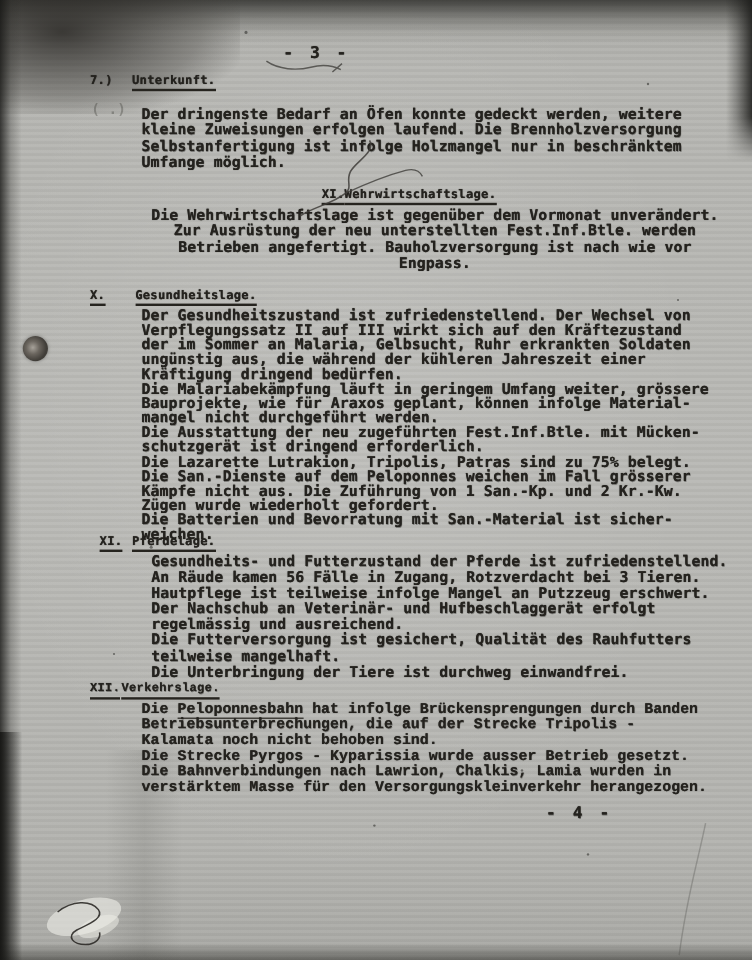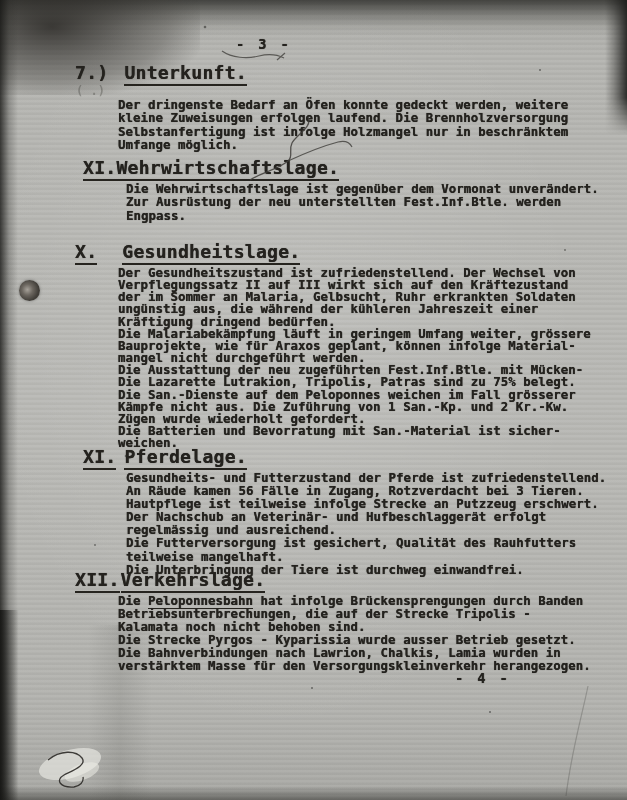--- a/index.html
+++ b/index.html
@@ -35,23 +35,23 @@
     background:radial-gradient(circle at 40% 46%, #a7a29a 0%, #6b665f 32%, #403d38 66%, #514e48 100%);
     box-shadow:0 0 3px rgba(0,0,0,0.35); }
   .marks { position:absolute; left:0; top:0; pointer-events:none; }
   .margin-mark { position:absolute; left:76px; top:84px; color:rgba(50,50,45,0.32);
     font-size:12px; font-weight:bold; }
   
   .content { position:absolute; inset:0; }
   .pagenum-top { position:absolute; left:236px; top:36px; font-size:13.5px; letter-spacing:3px; }
   .pagenum-bottom { position:absolute; left:455px; top:670px; font-size:13.5px; letter-spacing:3px; }
   .section { position:absolute; left:75px; }
-  .sec-0 { top:62px; }  .sec-1 { top:157px; left:83px; }  .sec-2 { top:241px; }
-  .sec-3 { top:446px; left:83px; }  .sec-4 { top:569px; }
-  .sec-head { font-size:18px; letter-spacing:0.3px; margin-bottom:2px; }
+  .sec-0 { top:62px; }  .sec-1 { top:157px; left:83px;text-align:center; }  .sec-2 { top:241px; }
+  .sec-3 { top:446px; left:83px; }  .sec-4 { top:569px;font-family:Liberation Mono, monospace; }
+  .sec-head { font-size:10px; letter-spacing:0.3px; margin-bottom:2px; }
   .sec-0 .sec-head { margin-bottom:13px; }
   .sec-num, .sec-title { display:inline-block; padding-bottom:1px; }
   .u { border-bottom:2px solid #26241f; }
   .u-thin { border-bottom:1.5px solid #26241f; }
   .sec-0 .sec-title { margin-left:16px; }
   .sec-2 .sec-title { margin-left:25px;text-align:center; }
   .sec-3 .sec-title { margin-left:8px; }
   .sec-4 .sec-title { margin-left:1px; }
   .sec-body { margin-left:43px; line-height:13.4px; }
   .sec-1 .sec-body, .sec-3 .sec-body { }
@@ -84,49 +84,51 @@
             <div class="line txt">kleine Zuweisungen erfolgen laufend. Die Brennholzversorgung</div>
             <div class="line txt">Selbstanfertigung ist infolge Holzmangel nur in beschränktem</div>
             <div class="line txt">Umfange möglich.</div>
           </div>
         </div>
         <div class="section sec-1">
           <div class="sec-head txt"><span class="sec-num u">XI.</span><span class="sec-title u">Wehrwirtschaftslage.</span></div>
           <div class="sec-body">
             <div class="line txt">Die Wehrwirtschaftslage ist gegenüber dem Vormonat unverändert.</div>
             <div class="line txt">Zur Ausrüstung der neu unterstellten Fest.Inf.Btle. werden</div>
+            <div class="line txt">Betrieben angefertigt. Bauholzversorgung ist nach wie vor</div>
             <div class="line txt">Engpass.</div>
           </div>
         </div>
         <div class="section sec-2">
           <div class="sec-head txt"><span class="sec-num u">X.</span><span class="sec-title u">Gesundheitslage.</span></div>
           <div class="sec-body">
             <div class="line txt">Der Gesundheitszustand ist zufriedenstellend. Der Wechsel von</div>
             <div class="line txt">Verpflegungssatz II auf III wirkt sich auf den Kräftezustand</div>
             <div class="line txt">der im Sommer an Malaria, Gelbsucht, Ruhr erkrankten Soldaten</div>
             <div class="line txt">ungünstig aus, die während der kühleren Jahreszeit einer</div>
             <div class="line txt">Kräftigung dringend bedürfen.</div>
             <div class="line txt">Die Malariabekämpfung läuft in geringem Umfang weiter, grössere</div>
             <div class="line txt">Bauprojekte, wie für Araxos geplant, können infolge Material-</div>
             <div class="line txt">mangel nicht durchgeführt werden.</div>
             <div class="line txt">Die Ausstattung der neu zugeführten Fest.Inf.Btle. mit Mücken-</div>
+            <div class="line txt">schutzgerät ist dringend erforderlich.</div>
             <div class="line txt">Die Lazarette Lutrakion, Tripolis, Patras sind zu 75% belegt.</div>
             <div class="line txt">Die San.-Dienste auf dem Peloponnes weichen im Fall grösserer</div>
             <div class="line txt">Kämpfe nicht aus. Die Zuführung von 1 San.-Kp. und 2 Kr.-Kw.</div>
             <div class="line txt">Zügen wurde wiederholt gefordert.</div>
             <div class="line txt">Die Batterien und Bevorratung mit San.-Material ist sicher-</div>
             <div class="line txt">weichen.</div>
           </div>
         </div>
         <div class="section sec-3">
           <div class="sec-head txt"><span class="sec-num u">XI.</span><span class="sec-title u">Pferdelage.</span></div>
           <div class="sec-body">
             <div class="line txt">Gesundheits- und Futterzustand der Pferde ist zufriedenstellend.</div>
             <div class="line txt">An Räude kamen 56 Fälle in Zugang, Rotzverdacht bei 3 Tieren.</div>
-            <div class="line txt">Hautpflege ist teilweise infolge Strecke an Putzzeug erschwert.</div>
+            <div class="line txt">Hautpflege ist teilweise infolge Mangel an Putzzeug erschwert.</div>
             <div class="line txt">Der Nachschub an Veterinär- und Hufbeschlaggerät erfolgt</div>
             <div class="line txt">regelmässig und ausreichend.</div>
             <div class="line txt">Die Futterversorgung ist gesichert, Qualität des Rauhfutters</div>
             <div class="line txt">teilweise mangelhaft.</div>
             <div class="line txt">Die Unterbringung der Tiere ist durchweg einwandfrei.</div>
           </div>
         </div>
         <div class="section sec-4">
           <div class="sec-head txt"><span class="sec-num u">XII.</span><span class="sec-title u">Verkehrslage.</span></div>
           <div class="sec-body">

